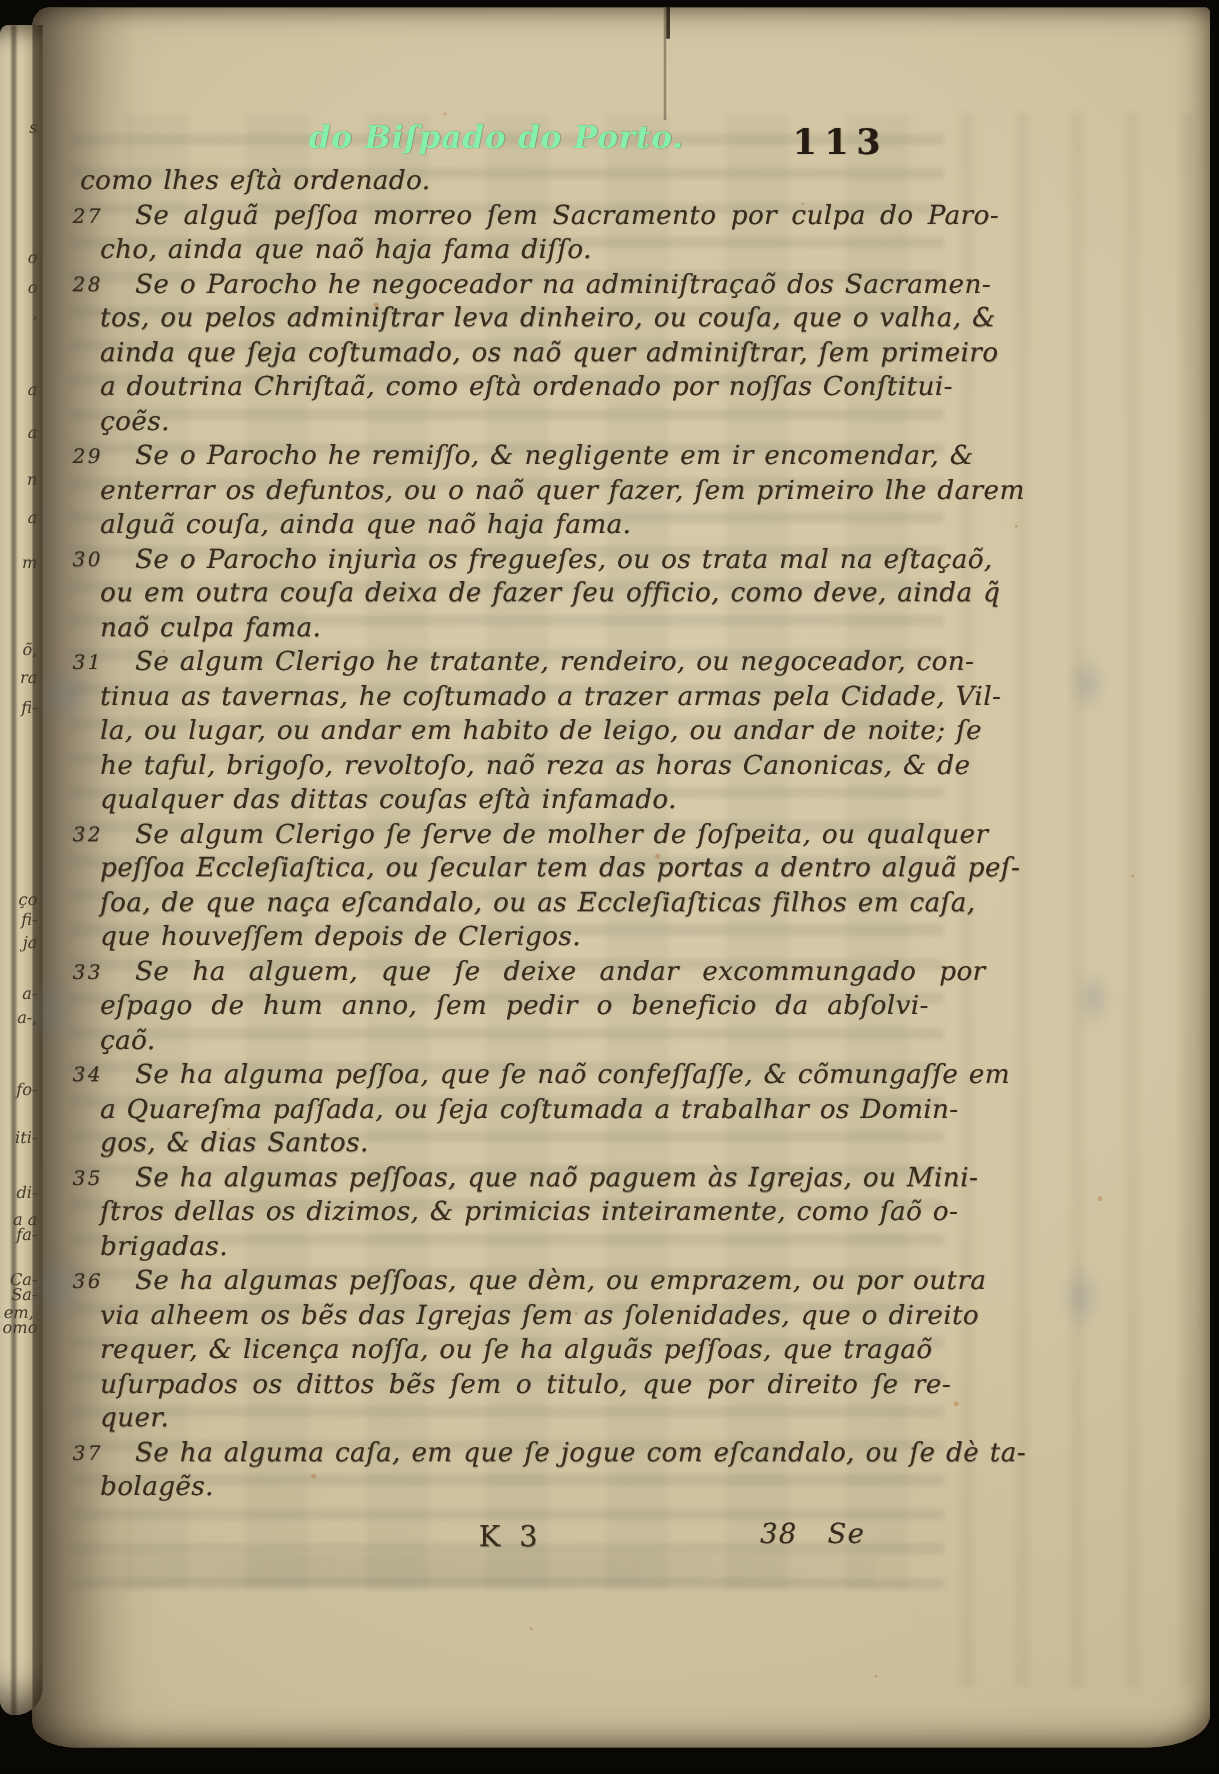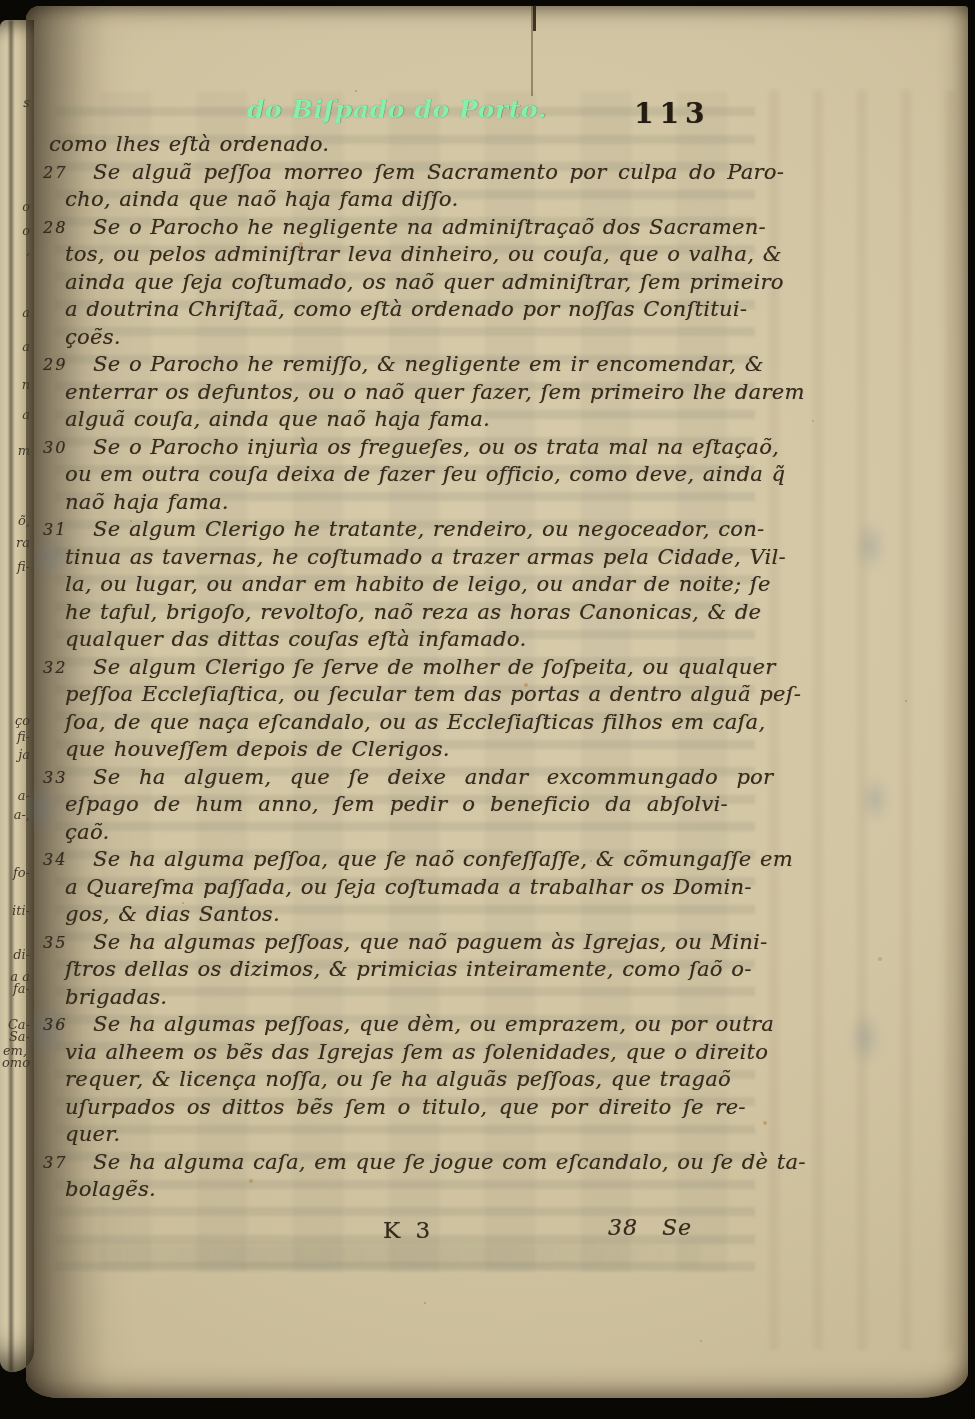--- a/index.html
+++ b/index.html
@@ -81,21 +81,21 @@
   .running-title{
     position:absolute;left:247px;top:95px;
     font-style:italic;font-weight:bold;font-size:25px;letter-spacing:.6px;
     color:#86efac;text-shadow:.4px .4px .8px rgba(36,28,18,.5);
   }
   .folio{
     position:absolute;left:634px;top:97px;
     font-weight:bold;font-size:28px;letter-spacing:6px;color:#241c12;
     text-shadow:.4px .4px .8px rgba(36,28,18,.5);
   }
-  .textblock{position:absolute;left:1px;top:131px;width:900px;padding-left:64px;box-sizing:border-box;}
+  .textblock{position:absolute;left:16px;top:131px;width:900px;padding-left:64px;box-sizing:border-box;}
   .line{
     position:relative;height:27.5px;line-height:27.5px;white-space:nowrap;
     font-style:italic;font-size:21px;letter-spacing:.3px;word-spacing:1.5px;
   }
   .line.outdent{margin-left:-16px;}
   .line.first{padding-left:28px;}
   .num{
     position:absolute;left:-22px;top:0;font-style:italic;font-size:16px;letter-spacing:2px;
   }
   .sp-med{word-spacing:4.5px;}
@@ -172,42 +172,42 @@
 
     <div>
       <div class="line first sp-med">
         <span class="num">27</span><span>Se alguã peſſoa morreo ſem Sacramento por culpa do Paro-</span>
       </div>
       <div class="line">cho, ainda que naõ haja fama diſſo.</div>
     </div>
 
     <div>
       <div class="line first">
-        <span class="num">28</span><span>Se o Parocho he negligente na adminiſtraçaõ dos Sacramen-</span>
+        <span class="num">28</span><span>Se o Parocho he negoceador na adminiſtraçaõ dos Sacramen-</span>
       </div>
       <div class="line">tos, ou pelos adminiſtrar leva dinheiro, ou couſa, que o valha, &amp;</div>
       <div class="line">ainda que ſeja coſtumado, os naõ quer adminiſtrar, ſem primeiro</div>
       <div class="line">a doutrina Chriſtaã, como eſtà ordenado por noſſas Conſtitui-</div>
       <div class="line">çoẽs.</div>
     </div>
 
     <div>
       <div class="line first">
         <span class="num">29</span><span>Se o Parocho he remiſſo, &amp; negligente em ir encomendar, &amp;</span>
       </div>
       <div class="line">enterrar os defuntos, ou o naõ quer fazer, ſem primeiro lhe darem</div>
       <div class="line">alguã couſa, ainda que naõ haja fama.</div>
     </div>
 
     <div>
       <div class="line first">
         <span class="num">30</span><span>Se o Parocho injurìa os fregueſes, ou os trata mal na eſtaçaõ,</span>
       </div>
       <div class="line">ou em outra couſa deixa de fazer ſeu officio, como deve, ainda q̃</div>
-      <div class="line">naõ haja fama.</div>
+      <div class="line">naõ culpa fama.</div>
     </div>
 
     <div>
       <div class="line first">
         <span class="num">31</span><span>Se algum Clerigo he tratante, rendeiro, ou negoceador, con-</span>
       </div>
       <div class="line">tinua as tavernas, he coſtumado a trazer armas pela Cidade, Vil-</div>
       <div class="line">la, ou lugar, ou andar em habito de leigo, ou andar de noite; ſe</div>
       <div class="line">he taful, brigoſo, revoltoſo, naõ reza as horas Canonicas, &amp; de</div>
       <div class="line">qualquer das dittas couſas eſtà infamado.</div>

